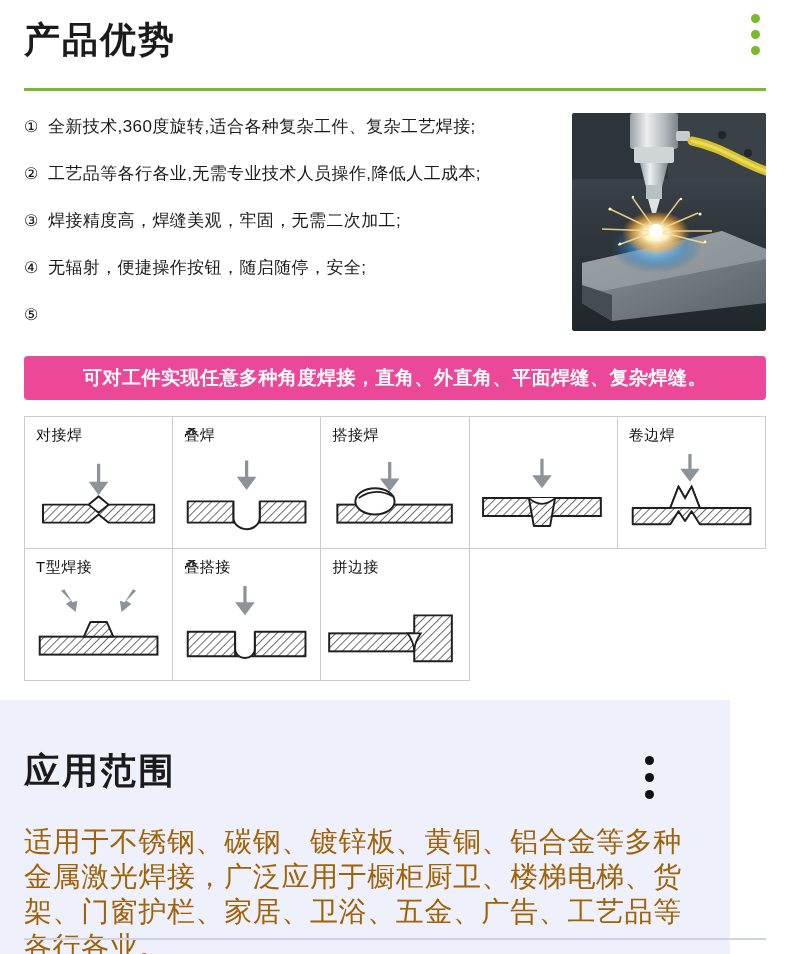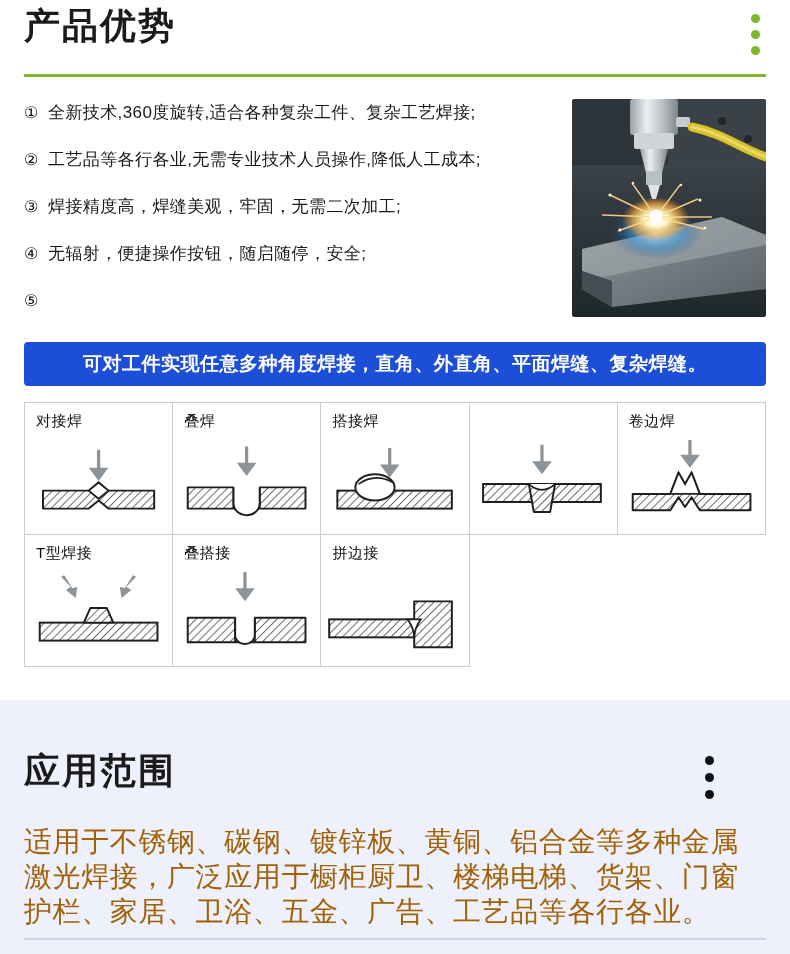--- a/index.html
+++ b/index.html
@@ -22,21 +22,21 @@
 
   
   .sec-advantages {
     position: relative;
     padding: 0 24px;
     box-sizing: border-box;
     height: 690px;
   }
   .title-row {
     position: relative;
-    padding-top: 0;
+    padding-top: 14px;
     height: 66px;
   }
   .sec-title {
     font-size: 36px;
     font-weight: bold;
     letter-spacing: 2px;
     color: #1b1b1b;
     line-height: 52px;
     margin: 0;
   }
@@ -94,21 +94,21 @@
     height: 218px;
     border-radius: 3px;
     overflow: hidden;
     position: relative;
     background: #2c3338;
   }
   .photo svg { display: block; }
 
   .banner {
     margin-top: 8px;
-    background: #1d4ed8;
+    background: #ec4899;
     color: #ffffff;
     font-size: 19px;
     font-weight: bold;
     letter-spacing: 0.5px;
     border-radius: 4px;
     height: 44px;
     line-height: 44px;
     text-align: center;
     white-space: nowrap;
   }
@@ -144,21 +144,21 @@
     width: 100%;
     height: 106px;
   }
   .weld-art svg { display: block; width: 100%; height: 100%; }
 
   
   .sec-application {
     position: absolute;
     left: 0;
     top: 700px;
-    width: 790px;
+    width: 730px;
     height: 254px;
     background: #eef0fb;
     box-sizing: border-box;
     padding: 0 24px;
   }
   .app-title-row {
     position: relative;
     padding-top: 46px;
     height: 72px;
   }

